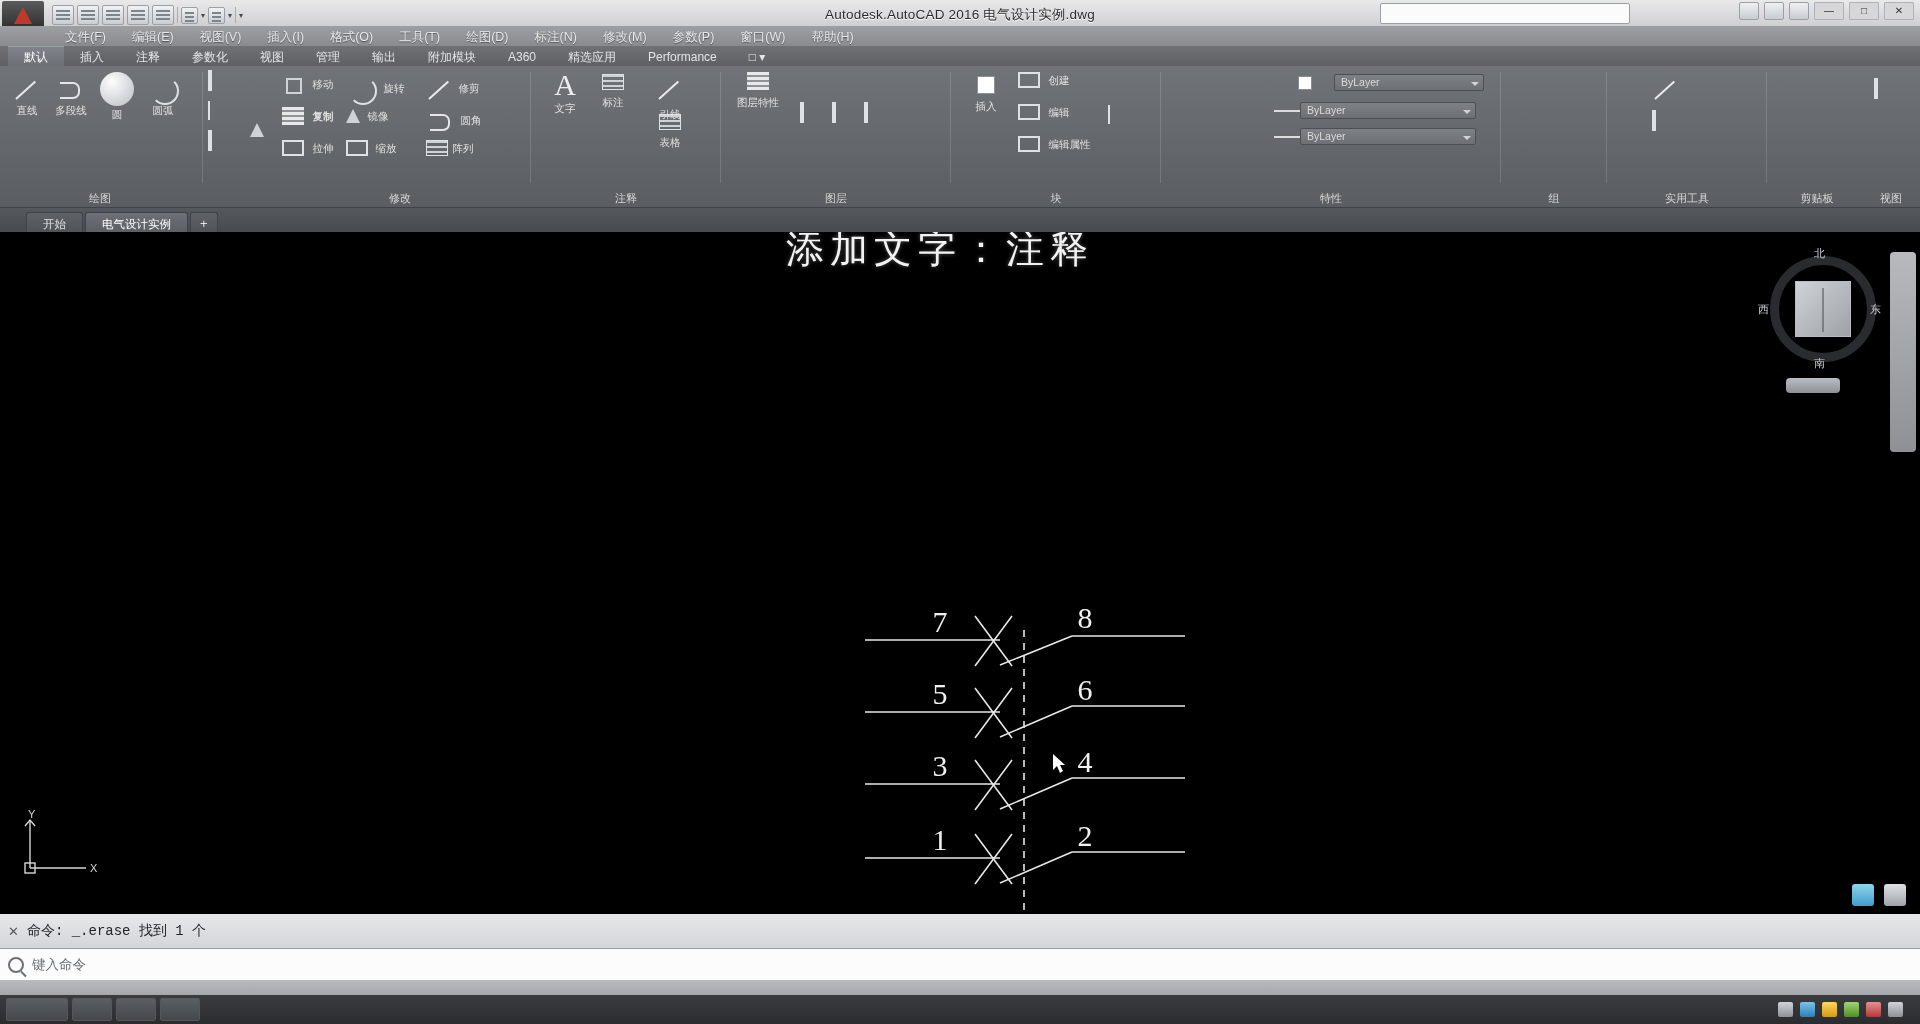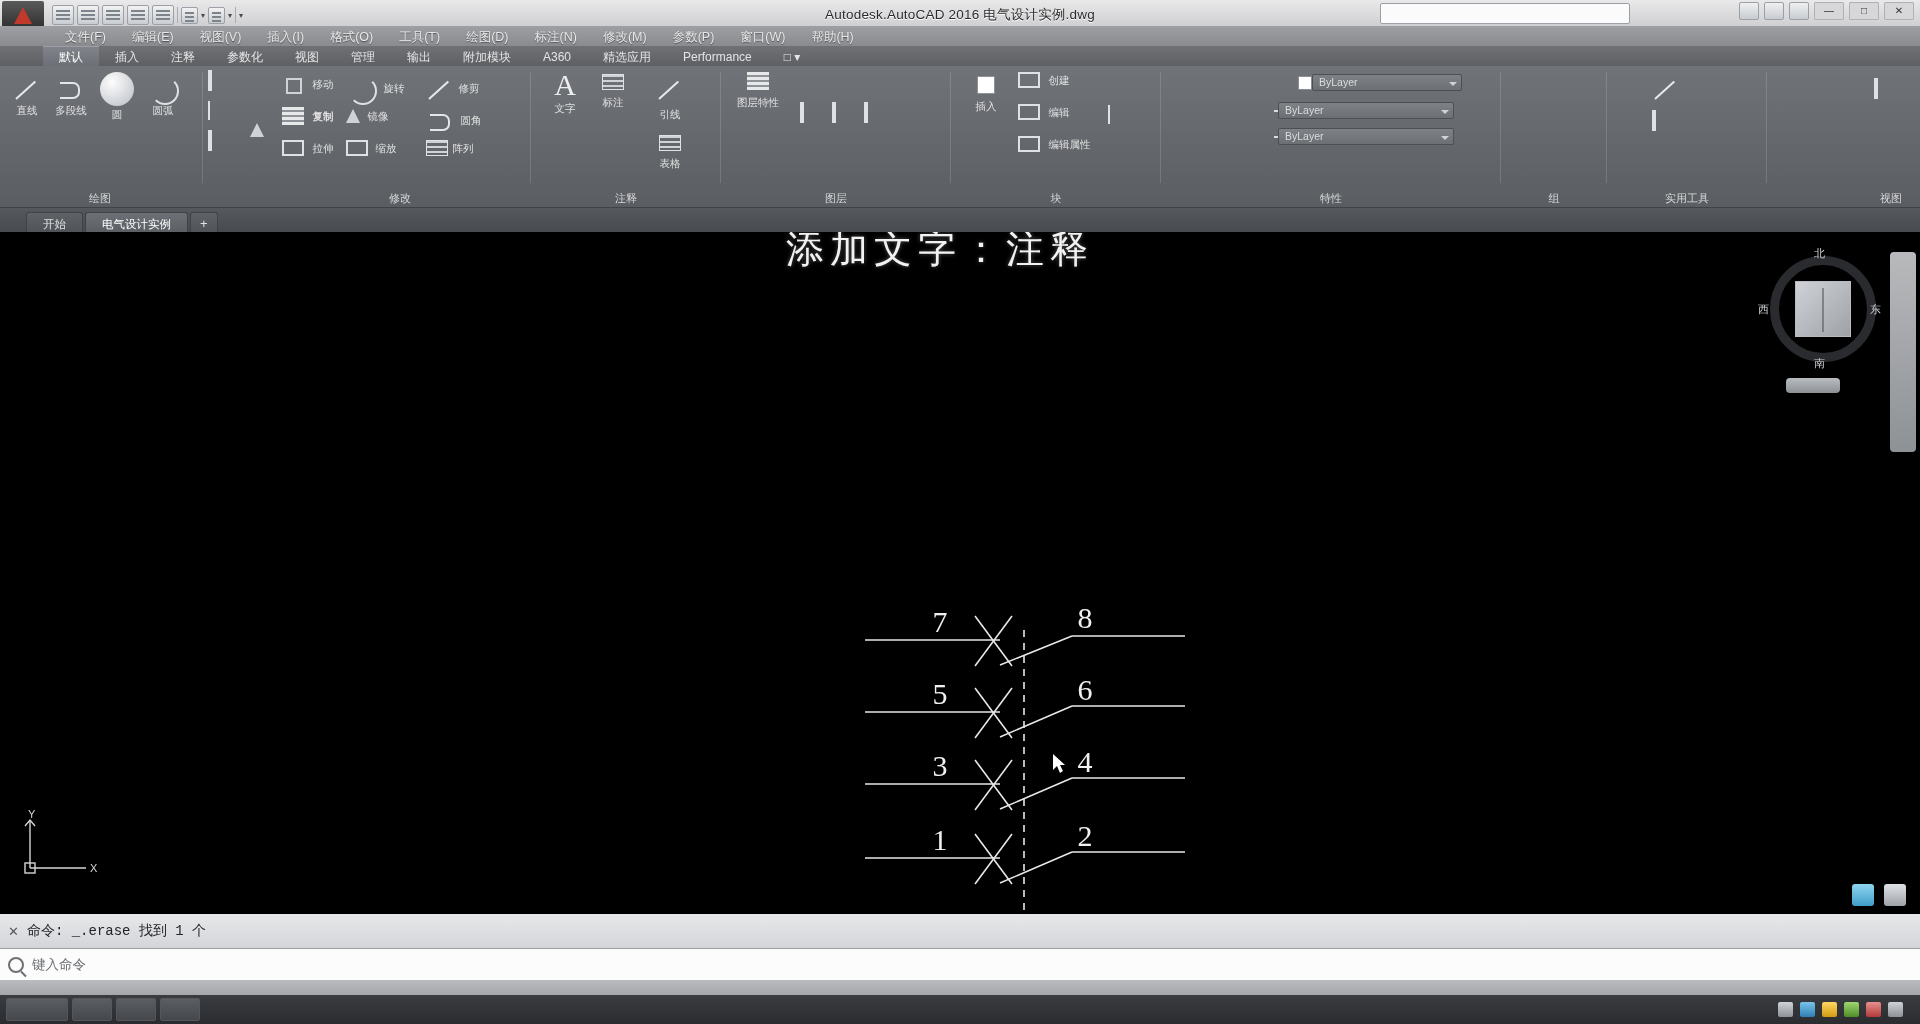--- a/index.html
+++ b/index.html
@@ -59,21 +59,21 @@
   .menu-item { font-size:12.5px; color:#f0f0f0; padding:2px 13px; white-space:nowrap; opacity:.93; text-shadow:0 1px 1px rgba(0,0,0,.5); }
 
   
   .ribtabs {
     position:absolute; left:0; top:46px; width:1920px; height:22px;
     background: linear-gradient(180deg,#6f7175 0%,#5c5e62 100%);
     display:flex; align-items:center; padding-left:8px;
     filter: blur(0.5px);
   }
   .rib-tab { font-size:12px; color:#e4e4e4; padding:2px 16px; white-space:nowrap; }
-  .rib-tab.active { background: linear-gradient(180deg,#80838a,#6a6d73); border-top:1px solid #9aa0a6; color:#fff;margin-left:35px; }
+  .rib-tab.active { background: linear-gradient(180deg,#80838a,#6a6d73); border-top:1px solid #9aa0a6; color:#fff; }
 
   
   .ribbon {
     position:absolute; left:0; top:66px; width:1920px; height:142px;
     background: linear-gradient(180deg,#707378 0%,#64676c 55%,#5a5d62 100%);
     border-bottom: 1px solid #3f4247;
   }
   .panel { position:absolute; top:0; height:142px; }
   .panel-body { position:relative; height:112px; padding:5px 6px 0 6px; }
   .panel-label {
@@ -99,21 +99,21 @@
   .g-rect{width:22px;height:16px;border:2px solid #dfe2e5;}
   .g-tbl{width:22px;height:16px;border:1.5px solid #dfe2e5;background:repeating-linear-gradient(180deg,#cfd3d8 0 2px,transparent 2px 5px);}
   .g-A{font-family:"Liberation Serif",serif;font-size:30px;color:#ededee;line-height:30px;}
   .g-sq{width:18px;height:18px;background:#fff;border:1px solid #8e9297;}
   .g-stack{width:22px;height:18px;background:repeating-linear-gradient(180deg,#e6e8ea 0 3px,#8e9297 3px 5px);}
   .g-dot{width:5px;height:5px;border-radius:50%;background:#e9eaec;}
   .g-mv{width:22px;height:20px;position:relative;}
   .g-mv::before{content:"";position:absolute;left:4px;top:4px;width:12px;height:12px;border:2px solid #cfd3d8;}
   .g-tri{width:0;height:0;border-left:7px solid transparent;border-right:7px solid transparent;border-bottom:14px solid #cfd3d8;}
 
-  .prop-row { position:absolute; display:flex; align-items:center; gap:0; }
+  .prop-row { position:absolute; display:flex; align-items:center; gap:22px; }
   .prop-combo {
     width:150px; height:17px; background:linear-gradient(180deg,#7e8186,#6c6f74);
     border:1px solid #4c4f54; border-radius:2px; position:relative;
     font-size:10.5px; color:#dcdcdc; line-height:15px; padding-left:6px;
     filter: blur(0.35px);
   }
   .prop-combo::after{content:"";position:absolute;right:4px;top:7px;border-left:4px solid transparent;border-right:4px solid transparent;border-top:4px solid #d2d2d2;}
   .prop-combo.wide{width:176px;}
   .prop-swatch{width:14px;height:14px;background:#fff;border:1px solid #8a8e93;}
   .prop-lt{width:120px;height:2px;background:#dcdcdc;}
@@ -343,21 +343,21 @@
           <span class="cap">文字</span>
         </div>
         <div class="bigbtn" style="left:52px; top:8px;">
           <span class="gl g-tbl" style="display:inline-block;"></span>
           <span class="cap">标注</span>
         </div>
         <div class="bigbtn" style="left:104px; top:8px; width:60px;">
           <span class="gl g-line" style="display:inline-block;"></span>
           <span class="cap">引线</span>
         </div>
-        <div class="bigbtn" style="left:104px; top:69px; width:60px;">
+        <div class="bigbtn" style="left:104px; top:48px; width:60px;">
           <span class="gl g-tbl" style="display:inline-block;"></span>
           <span class="cap">表格</span>
         </div>
       </div>
       <div class="panel-label">注释</div>
     </div>
     <div class="panel-div" style="left:720px;"></div>
 
     <div class="panel" style="left:726px; width:220px;">
       <div class="panel-body">
@@ -434,20 +434,27 @@
 
     <div class="panel" style="left:1612px; width:150px;">
       <div class="panel-body">
         <div class="smbtn" style="left:40px; top:8px;  width:34px;"><span class="g-line"></span></div>
         <div class="smbtn" style="left:40px; top:46px; width:34px;"><span class="g-rect"></span></div>
       </div>
       <div class="panel-label">实用工具</div>
     </div>
     <div class="panel-div" style="left:1766px;"></div>
 
+    <div class="panel" style="left:1772px; width:90px;">
+      <div class="panel-body">
+        <div class="smbtn" style="left:26px; top:8px;  width:34px;"><span class="g-stack"></span></div>
+        <div class="smbtn" style="left:26px; top:46px; width:34px;"><span class="g-stack"></span></div>
+      </div>
+      <div class="panel-label">剪贴板</div>
+    </div>
 
     <div class="panel" style="left:1862px; width:58px;">
       <div class="panel-body">
         <div class="smbtn" style="left:12px; top:14px; width:30px;"><span class="g-rect"></span></div>
       </div>
       <div class="panel-label">视图</div>
     </div>
   </div>
 
   <div class="filetabs">

